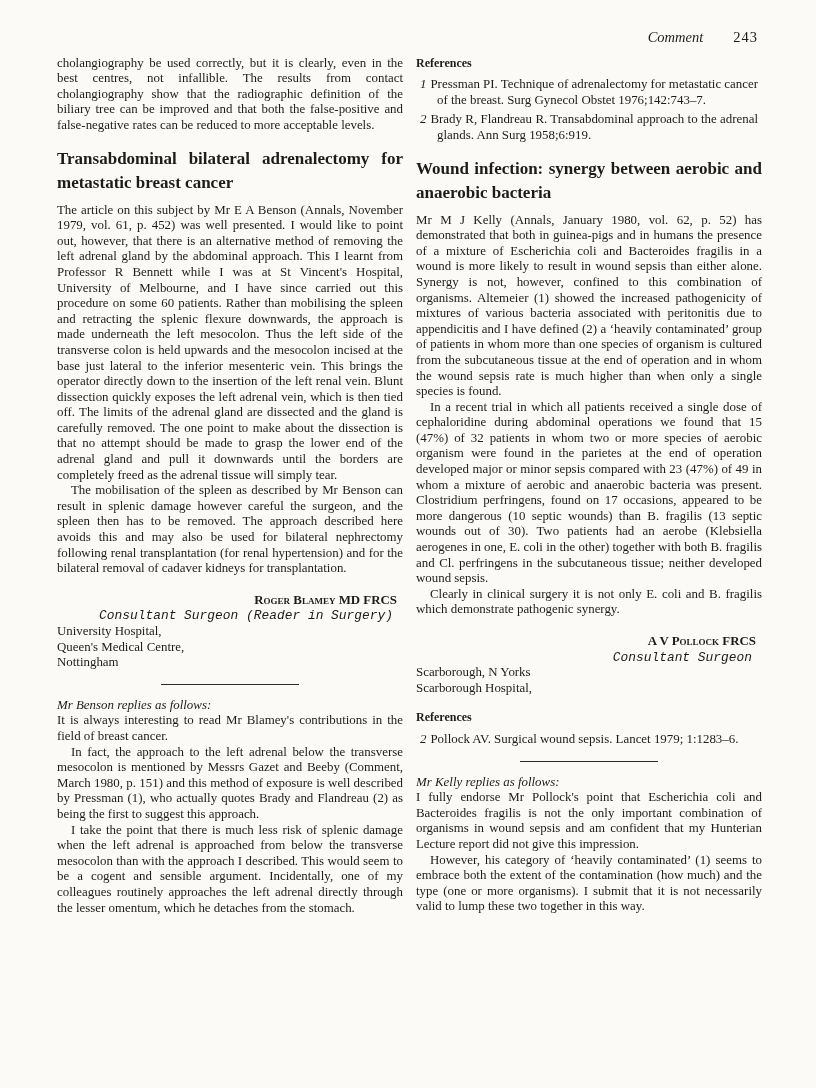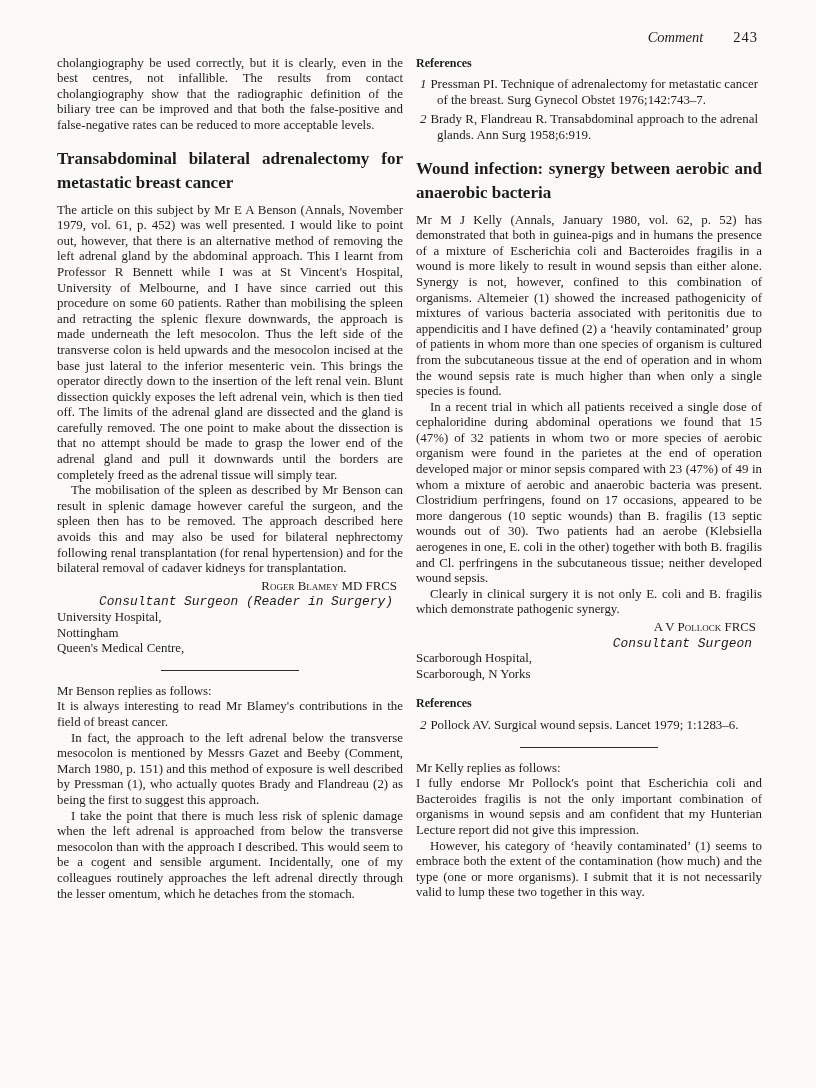--- a/index.html
+++ b/index.html
@@ -45,36 +45,37 @@
     padding-left: 17px;
     text-indent: -17px;
     margin: 4px;
     text-align: justify;
   }
   .ref-num { font-style: italic; padding-right: 4px; }
   .sig-name {
     text-align: right;
     font-variant: small-caps;
     padding-right: 6px;
-    margin-top: 2px;
+    margin-top: 16px;
+    font-weight: bold;
   }
   .sig-role {
     text-align: right;
     font-style: italic;
     padding-right: 10px;
     font-family: Liberation Mono, monospace;
   }
   .address-line { text-align: left; }
   .divider {
     border: none;
     border-top: 1px solid #2a2a2a;
     width: 138px;
     margin: 13px auto 13px auto;
   }
-  .reply-lead { text-align: left; }
+  .reply-lead { font-style: italic; text-align: left; }
 </style>
 </head>
 <body>
 
 <div class="page-header">
   <span class="journal-section">Comment</span><span class="page-number">243</span>
 </div>
 
 <div class="columns">
 
@@ -83,22 +84,22 @@
     <p>cholangiography be used correctly, but it is clearly, even in the best centres, not infallible. The results from contact cholangiography show that the radiographic definition of the biliary tree can be improved and that both the false-positive and false-negative rates can be reduced to more acceptable levels.</p>
 
     <h2 class="letter-title">Transabdominal bilateral adrenalectomy for metastatic breast cancer</h2>
 
     <p>The article on this subject by Mr E A Benson (Annals, November 1979, vol. 61, p. 452) was well presented. I would like to point out, however, that there is an alternative method of removing the left adrenal gland by the abdominal approach. This I learnt from Professor R Bennett while I was at St Vincent's Hospital, University of Melbourne, and I have since carried out this procedure on some 60 patients. Rather than mobilising the spleen and retracting the splenic flexure downwards, the approach is made underneath the left mesocolon. Thus the left side of the transverse colon is held upwards and the mesocolon incised at the base just lateral to the inferior mesenteric vein. This brings the operator directly down to the insertion of the left renal vein. Blunt dissection quickly exposes the left adrenal vein, which is then tied off. The limits of the adrenal gland are dissected and the gland is carefully removed. The one point to make about the dissection is that no attempt should be made to grasp the lower end of the adrenal gland and pull it downwards until the borders are completely freed as the adrenal tissue will simply tear.</p>
     <p class="indent">The mobilisation of the spleen as described by Mr Benson can result in splenic damage however careful the surgeon, and the spleen then has to be removed. The approach described here avoids this and may also be used for bilateral nephrectomy following renal transplantation (for renal hypertension) and for the bilateral removal of cadaver kidneys for transplantation.</p>
 
     <div class="sig-name">Roger Blamey MD FRCS</div>
     <div class="sig-role">Consultant Surgeon (Reader in Surgery)</div>
     <div class="address-line">University Hospital,</div>
+    <div class="address-line">Queen's Medical Centre,</div>
     <div class="address-line">Nottingham</div>
-    <div class="address-line">Queen's Medical Centre,</div>
 
     <hr class="divider">
 
     <p class="reply-lead">Mr Benson replies as follows:</p>
     <p>It is always interesting to read Mr Blamey's contributions in the field of breast cancer.</p>
     <p class="indent">In fact, the approach to the left adrenal below the transverse mesocolon is mentioned by Messrs Gazet and Beeby (Comment, March 1980, p. 151) and this method of exposure is well described by Pressman (1), who actually quotes Brady and Flandreau (2) as being the first to suggest this approach.</p>
     <p class="indent">I take the point that there is much less risk of splenic damage when the left adrenal is approached from below the transverse mesocolon than with the approach I described. This would seem to be a cogent and sensible argument. Incidentally, one of my colleagues routinely approaches the left adrenal directly through the lesser omentum, which he detaches from the stomach.</p>
 
   </div>
 
@@ -109,22 +110,22 @@
     <p class="ref"><span class="ref-num">2</span><span>Brady R, Flandreau R. Transabdominal approach to the adrenal glands. Ann Surg 1958;6:919.</span></p>
 
     <h2 class="letter-title">Wound infection: synergy between aerobic and anaerobic bacteria</h2>
 
     <p>Mr M J Kelly (Annals, January 1980, vol. 62, p. 52) has demonstrated that both in guinea-pigs and in humans the presence of a mixture of Escherichia coli and Bacteroides fragilis in a wound is more likely to result in wound sepsis than either alone. Synergy is not, however, confined to this combination of organisms. Altemeier (1) showed the increased pathogenicity of mixtures of various bacteria associated with peritonitis due to appendicitis and I have defined (2) a ‘heavily contaminated’ group of patients in whom more than one species of organism is cultured from the subcutaneous tissue at the end of operation and in whom the wound sepsis rate is much higher than when only a single species is found.</p>
     <p class="indent">In a recent trial in which all patients received a single dose of cephaloridine during abdominal operations we found that 15 (47%) of 32 patients in whom two or more species of aerobic organism were found in the parietes at the end of operation developed major or minor sepsis compared with 23 (47%) of 49 in whom a mixture of aerobic and anaerobic bacteria was present. Clostridium perfringens, found on 17 occasions, appeared to be more dangerous (10 septic wounds) than B. fragilis (13 septic wounds out of 30). Two patients had an aerobe (Klebsiella aerogenes in one, E. coli in the other) together with both B. fragilis and Cl. perfringens in the subcutaneous tissue; neither developed wound sepsis.</p>
     <p class="indent">Clearly in clinical surgery it is not only E. coli and B. fragilis which demonstrate pathogenic synergy.</p>
 
     <div class="sig-name">A V Pollock FRCS</div>
     <div class="sig-role">Consultant Surgeon</div>
+    <div class="address-line">Scarborough, N Yorks</div>
     <div class="address-line">Scarborough Hospital,</div>
-    <div class="address-line">Scarborough, N Yorks</div>
 
     <h2 class="refs-heading spaced">References</h2>
     <p class="ref"><span class="ref-num">2</span><span>Pollock AV. Surgical wound sepsis. Lancet 1979; 1:1283–6.</span></p>
 
     <hr class="divider">
 
     <p class="reply-lead">Mr Kelly replies as follows:</p>
     <p>I fully endorse Mr Pollock's point that Escherichia coli and Bacteroides fragilis is not the only important combination of organisms in wound sepsis and am confident that my Hunterian Lecture report did not give this impression.</p>
     <p class="indent">However, his category of ‘heavily contaminated’ (1) seems to embrace both the extent of the contamination (how much) and the type (one or more organisms). I submit that it is not necessarily valid to lump these two together in this way.</p>
 

